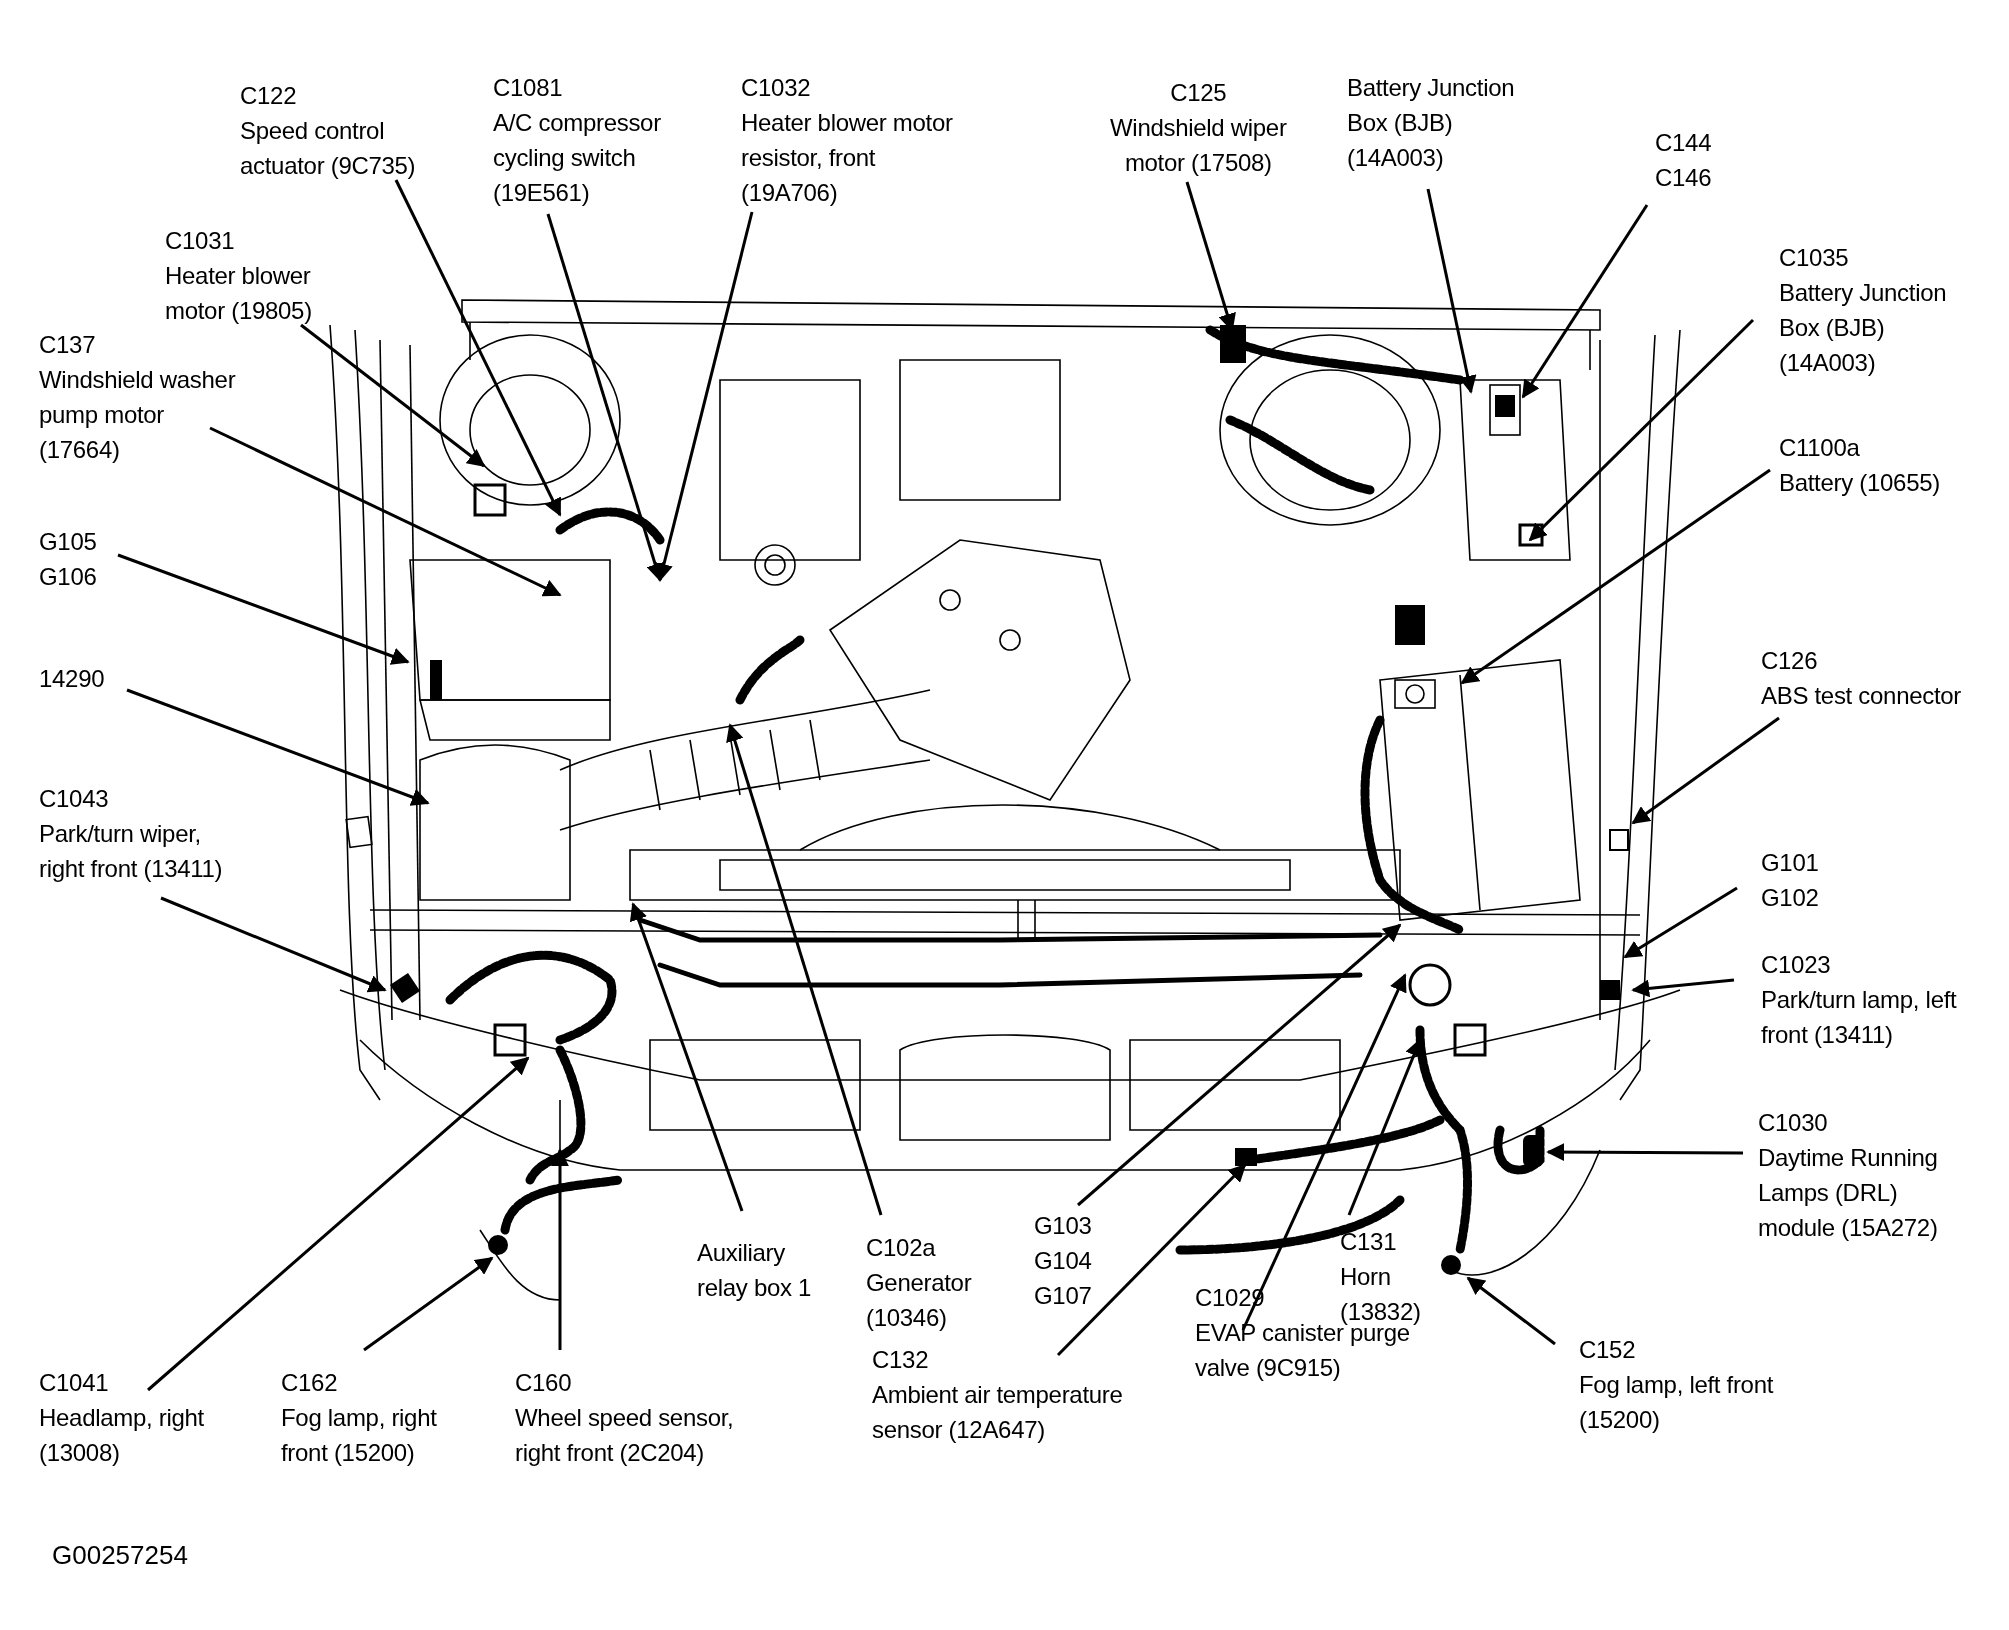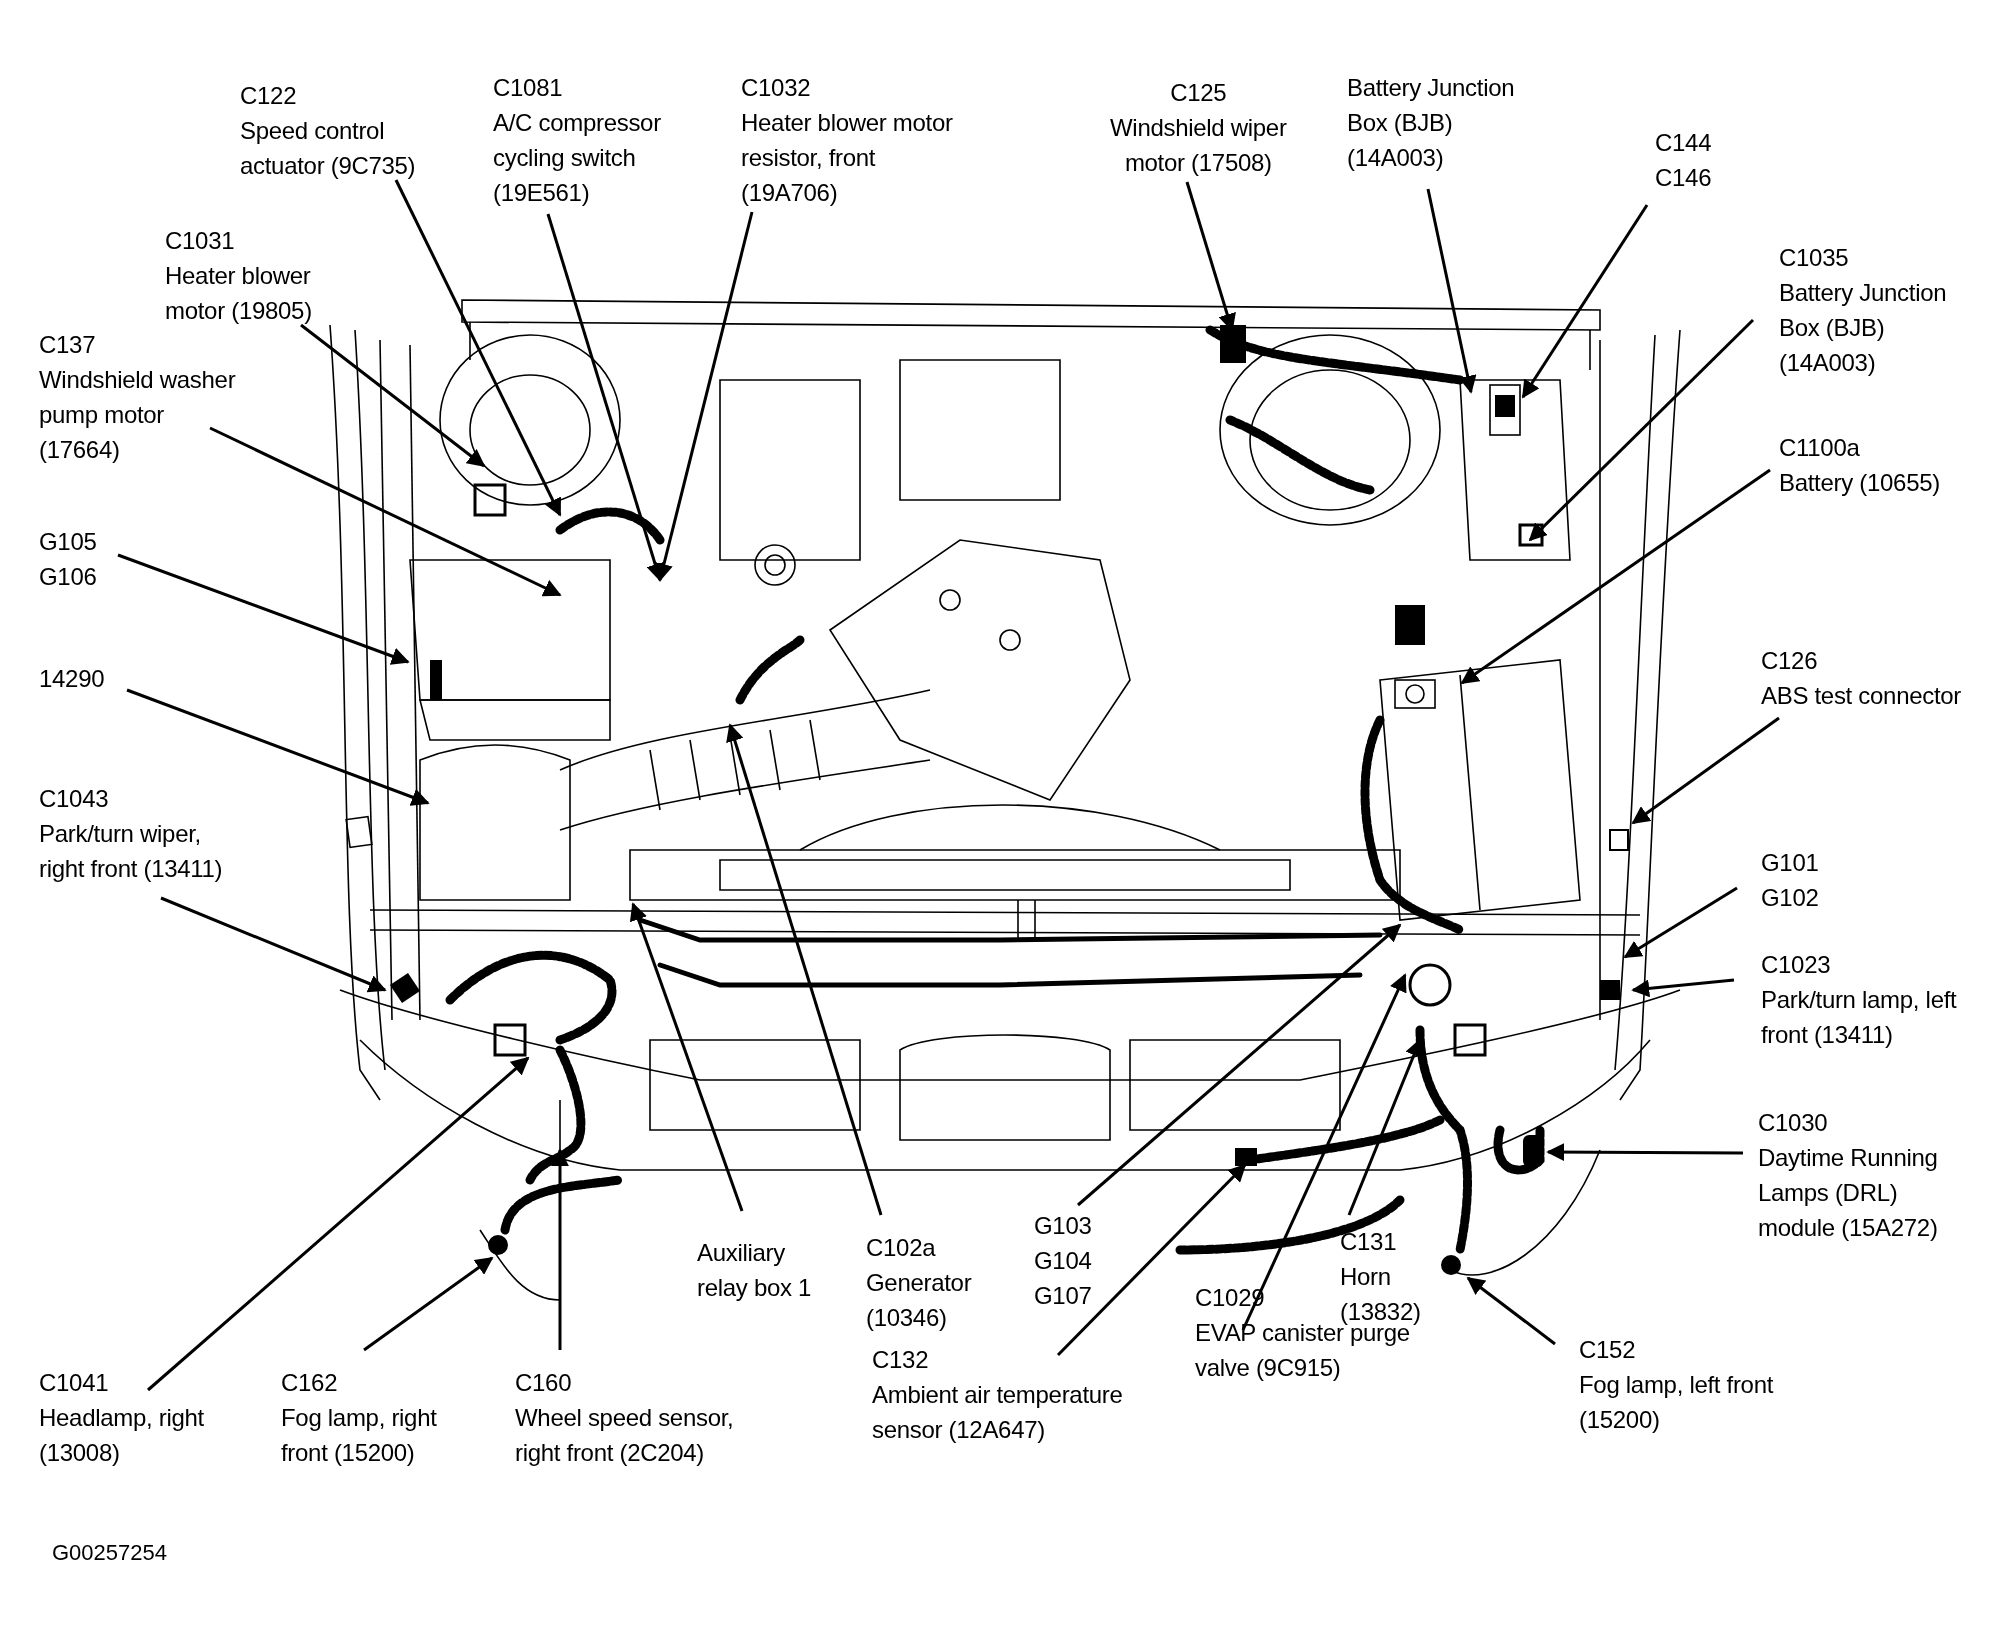--- a/index.html
+++ b/index.html
@@ -1,20 +1,20 @@
 <!DOCTYPE html>
 <html><head>
 <meta charset="utf-8">
 <style>
   html, body { margin:0; padding:0; background:#ffffff; }
   body { width:2009px; height:1630px; position:relative; overflow:hidden; font-family:"Liberation Sans", sans-serif; color:#000; }
   #art { position:absolute; left:0; top:0; width:2009px; height:1630px; }
   .callout { position:absolute; font-size:24px; line-height:35px; white-space:nowrap; letter-spacing:-0.3px; }
   .callout span { display:block; }
-  .figid { position:absolute; left:52px; top:1540px; font-size:22px; }
+  .figid { position:absolute; left:52px; top:1540px; font-size:26px; }
   .ln { stroke:#000; stroke-width:1.6; fill:none; }
   .thick { stroke:#000; stroke-width:5; fill:none; stroke-linecap:round; }
   .harness { stroke:#000; stroke-width:9; fill:none; stroke-linecap:round; stroke-dasharray:6 3; }
   .leader { stroke:#000; stroke-width:3; fill:none; }
 </style>
 </head>
 <body>
 
 <svg id="art" viewBox="0 0 2009 1630">
 

